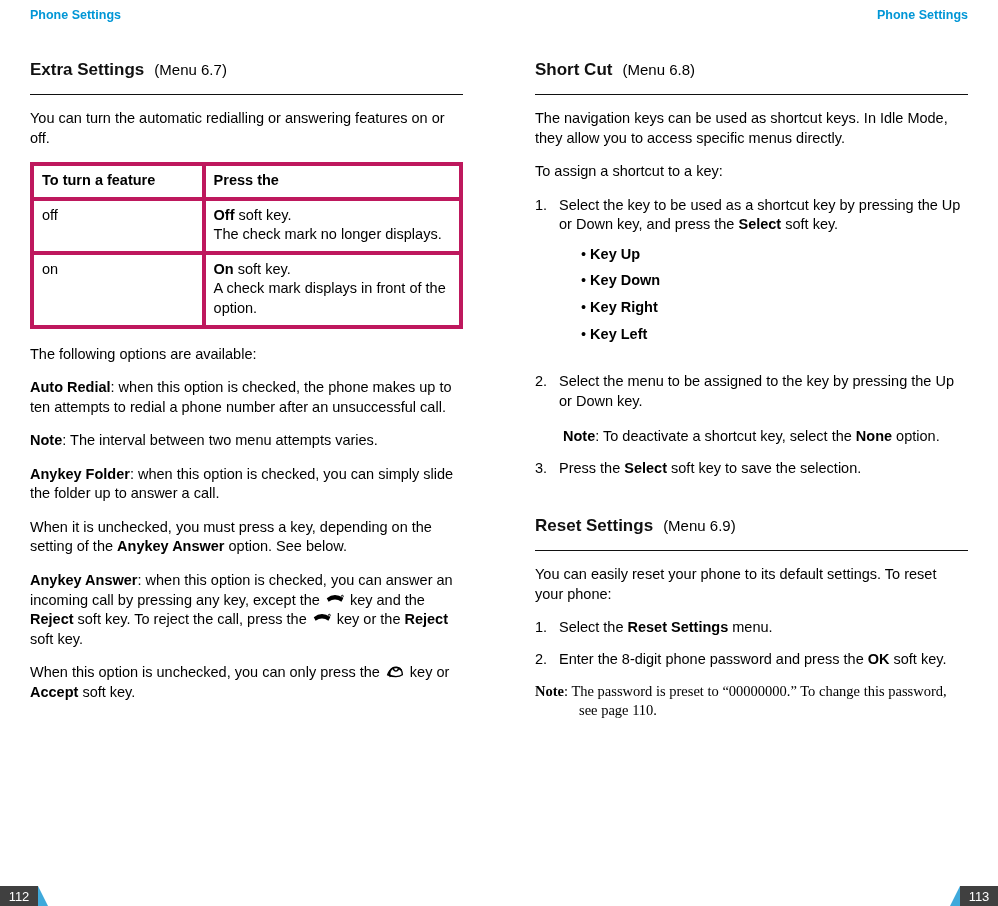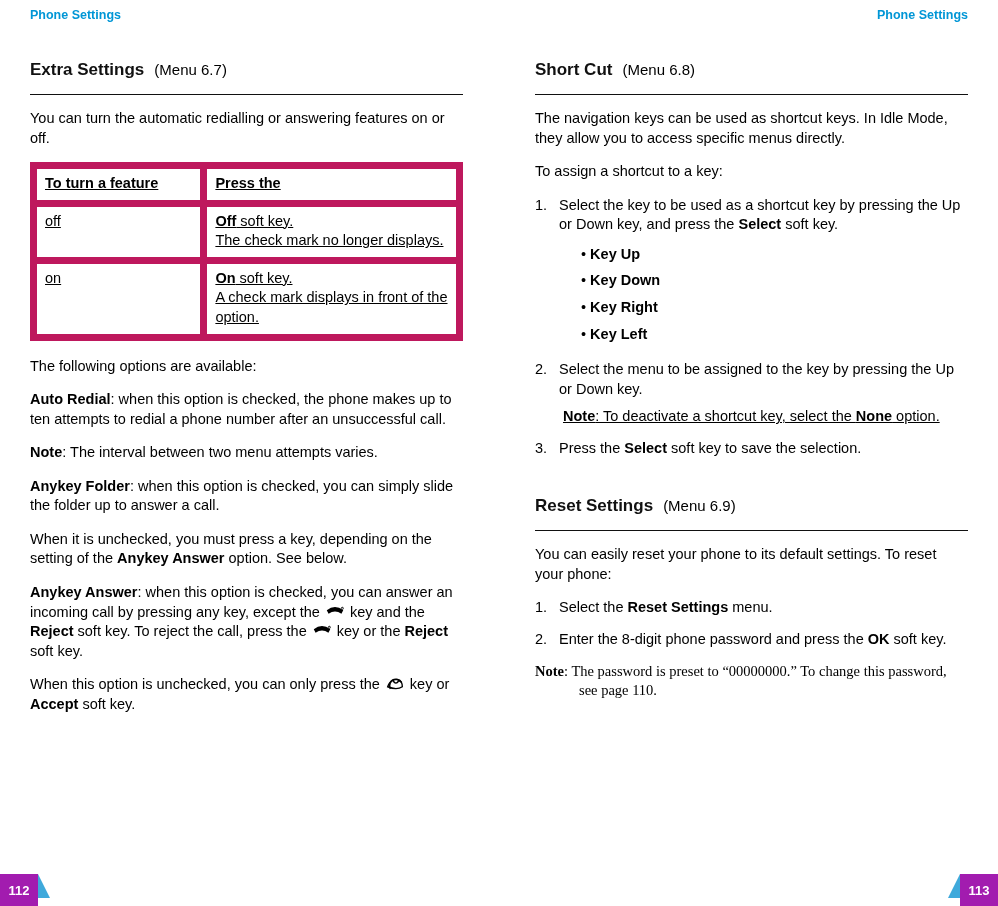--- a/index.html
+++ b/index.html
@@ -45,44 +45,43 @@
   }
   .rule { border: none; border-top: 1.5px solid #111; margin: 3px 0 14px 0; }
   p { margin-bottom: 14px; line-height: 1.35; }
   .tbl {
     border-collapse: collapse;
     width: 100%;
     margin-bottom: 16px;
     font-size: 14.5px;
   }
   .tbl th, .tbl td {
-    border: 7px solid #be185d;
+    border: 4px solid #be185d;
     padding: 5px 8px 6px 8px;
     text-align: left;
     vertical-align: top;
     line-height: 1.35;
-    text-decoration: underline;
   }
   .tbl th { font-weight: bold; }
   .b { font-weight: bold; }
   ol.steps { list-style: none; padding-left: 0; }
   ol.steps > li { margin-bottom: 12px; line-height: 1.35; padding-left: 24px; position: relative; }
   ol.steps > li .num { position: absolute; left: 0; }
-  .sub-bullets { margin: 10px 0 16px 0; }
+  .sub-bullets { margin: 10px 0 28px 0; }
   .sub-bullets div { margin-bottom: 7px; padding-left: 22px; }
   .note-indent { padding-left: 26px; margin-bottom: 12px; line-height:1.35; }
   .note-block { padding-left: 44px; text-indent: -44px; margin-bottom: 12px; line-height:1.35;font-family:Liberation Serif, serif;}
   .pagenum {
     position: absolute;
     bottom: 0;
     width: 38px;
-    height: 32px;
-    background: #a21caf;
+    height: 20px;
+    background: #404040;
     color: #fff;
-    font-weight: bold;
+    font-weight: normal;
     font-size: 13px;
     display: flex;
     align-items: center;
     justify-content: center;
   }
   .pagenum-left { left: 0; }
   .pagenum-right { right: 0; }
   .pagenum::after {
     content: '';
     position: absolute;
@@ -206,21 +205,21 @@
       <div class="sub-bullets">
         <div>• <span class="b">Key Up</span></div>
         <div>• <span class="b">Key Down</span></div>
         <div>• <span class="b">Key Right</span></div>
         <div>• <span class="b">Key Left</span></div>
       </div>
     </li>
     <li>
       <span class="num">2.</span>
       <span>Select the menu to be assigned to the key by pressing the Up or Down key.</span>
-      <div class="note-indent" style="margin-top:8px; padding-left:4px;text-decoration:underline;">
+      <div class="note-indent" style="margin-top:16px; padding-left:4px;">
         <span class="b">Note</span><span>: To deactivate a shortcut key, select the </span><span class="b">None</span><span> option.</span>
       </div>
     </li>
     <li>
       <span class="num">3.</span>
       <span>Press the </span><span class="b">Select</span><span> soft key to save the selection.</span>
     </li>
   </ol>
 
   <div class="section-gap"></div>

